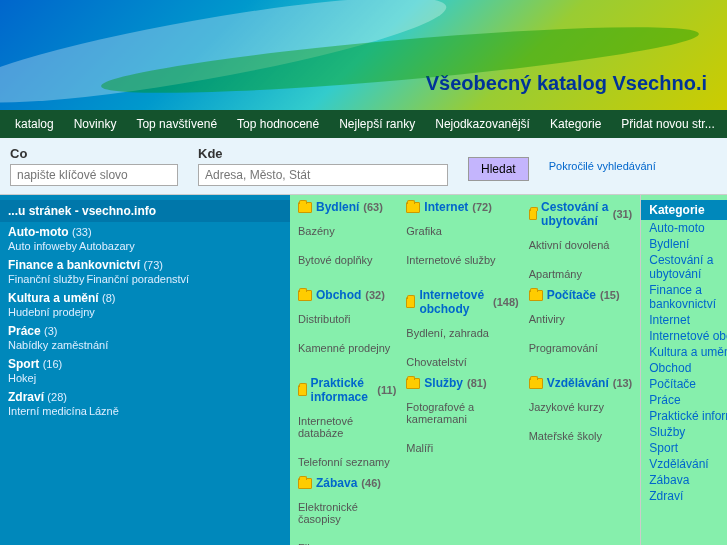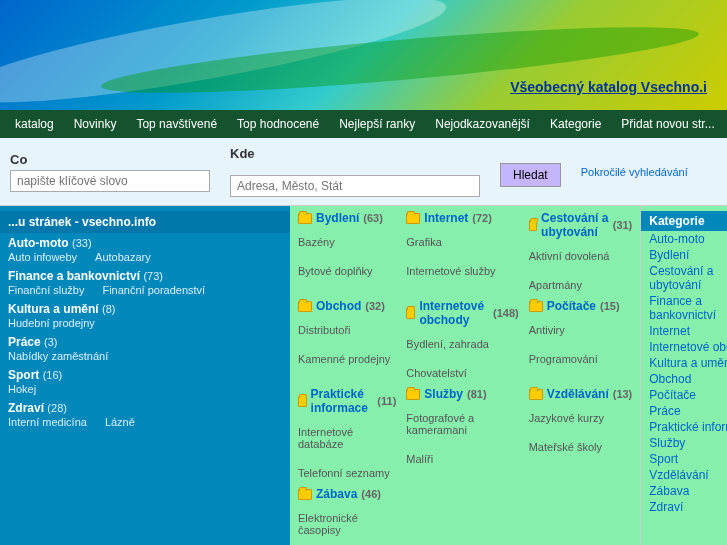--- a/index.html
+++ b/index.html
@@ -28,24 +28,23 @@
       top: 40px; left: 100px;
       width: 600px; height: 40px;
       background: rgba(0,150,0,0.4);
       border-radius: 50%;
       transform: rotate(-5deg);
     }
     .header-title {
       position: absolute;
       right: 20px;
       bottom: 15px;
-      font-size: 14px;
+      font-size: 20px;
       color: #003399;
       font-weight: bold;
-      text-decoration: underline;
     }
 
     
     .nav-bar {
       background: #14532d;
       display: flex;
       align-items: center;
       height: 28px;
       padding: 0 5px;
     }
@@ -74,25 +73,24 @@
     .search-label {
       font-size: 13px;
       font-weight: bold;
       color: #333;
       margin-bottom: 3px;
     }
     .search-input {
       border: 1px solid #aaa;
       padding: 3px 6px;
       font-size: 12px;
-      width: 200px;
+      width: 168px;
     }
     .search-input-wide {
       width: 250px;
-      margin-top: 11px;
     }
     .search-btn {
       background: #c4b5fd;
       border: 1px solid #999;
       padding: 4px 12px;
       font-size: 12px;
       cursor: pointer;
       margin-top: 6px;
     }
     .advanced-link {
@@ -135,21 +133,21 @@
       display: inline;
     }
     .cat-count {
       color: #ddeeff;
       font-size: 11px;
     }
     .cat-sub {
       color: #ddeeff;
       font-size: 11px;
       display: flex;
-      gap: 18px;
+      gap: 2px;
       flex-wrap: wrap;
       padding-top: 1px;
     }
     .cat-sub span {
       cursor: pointer;
     }
 
     
     .right-cat-area {
       flex: 1;

